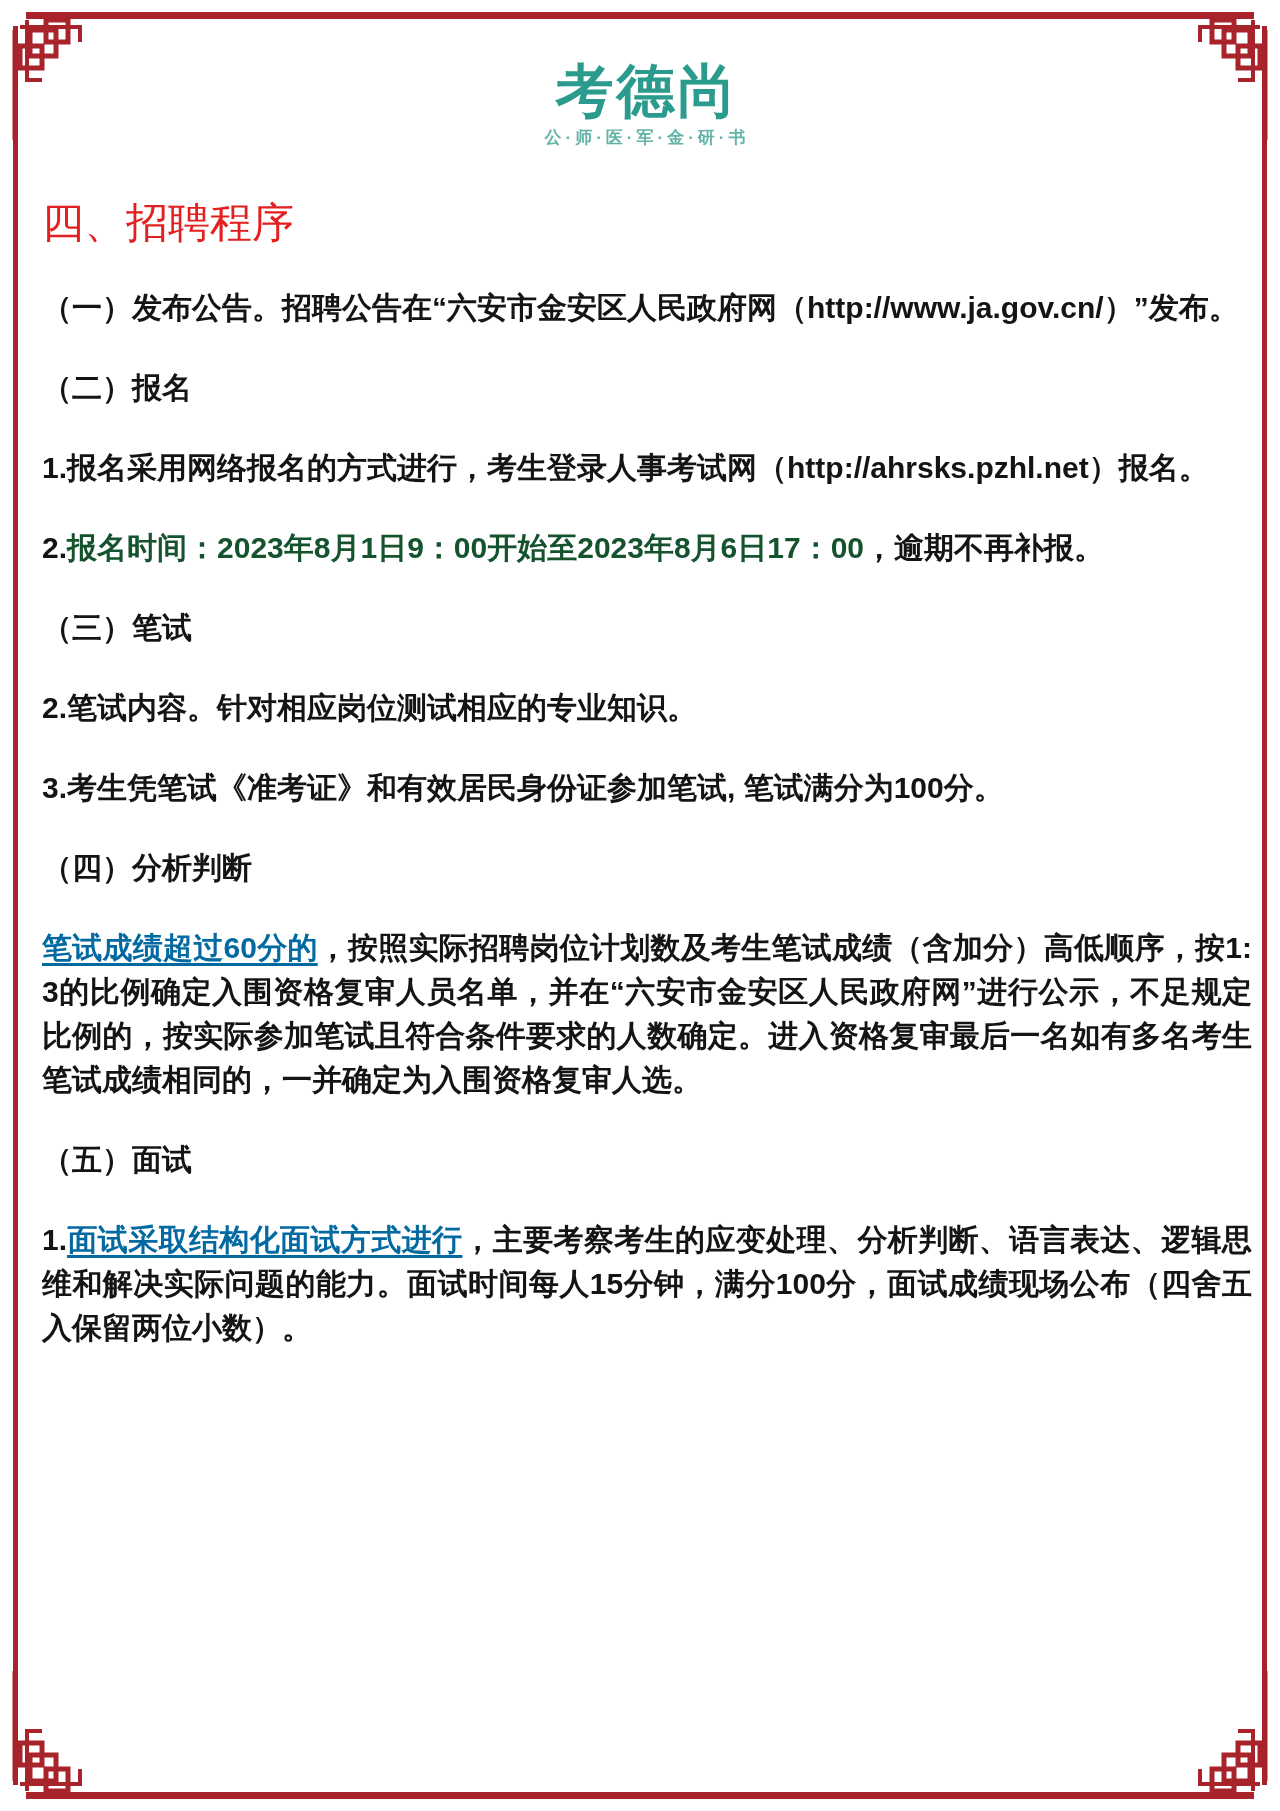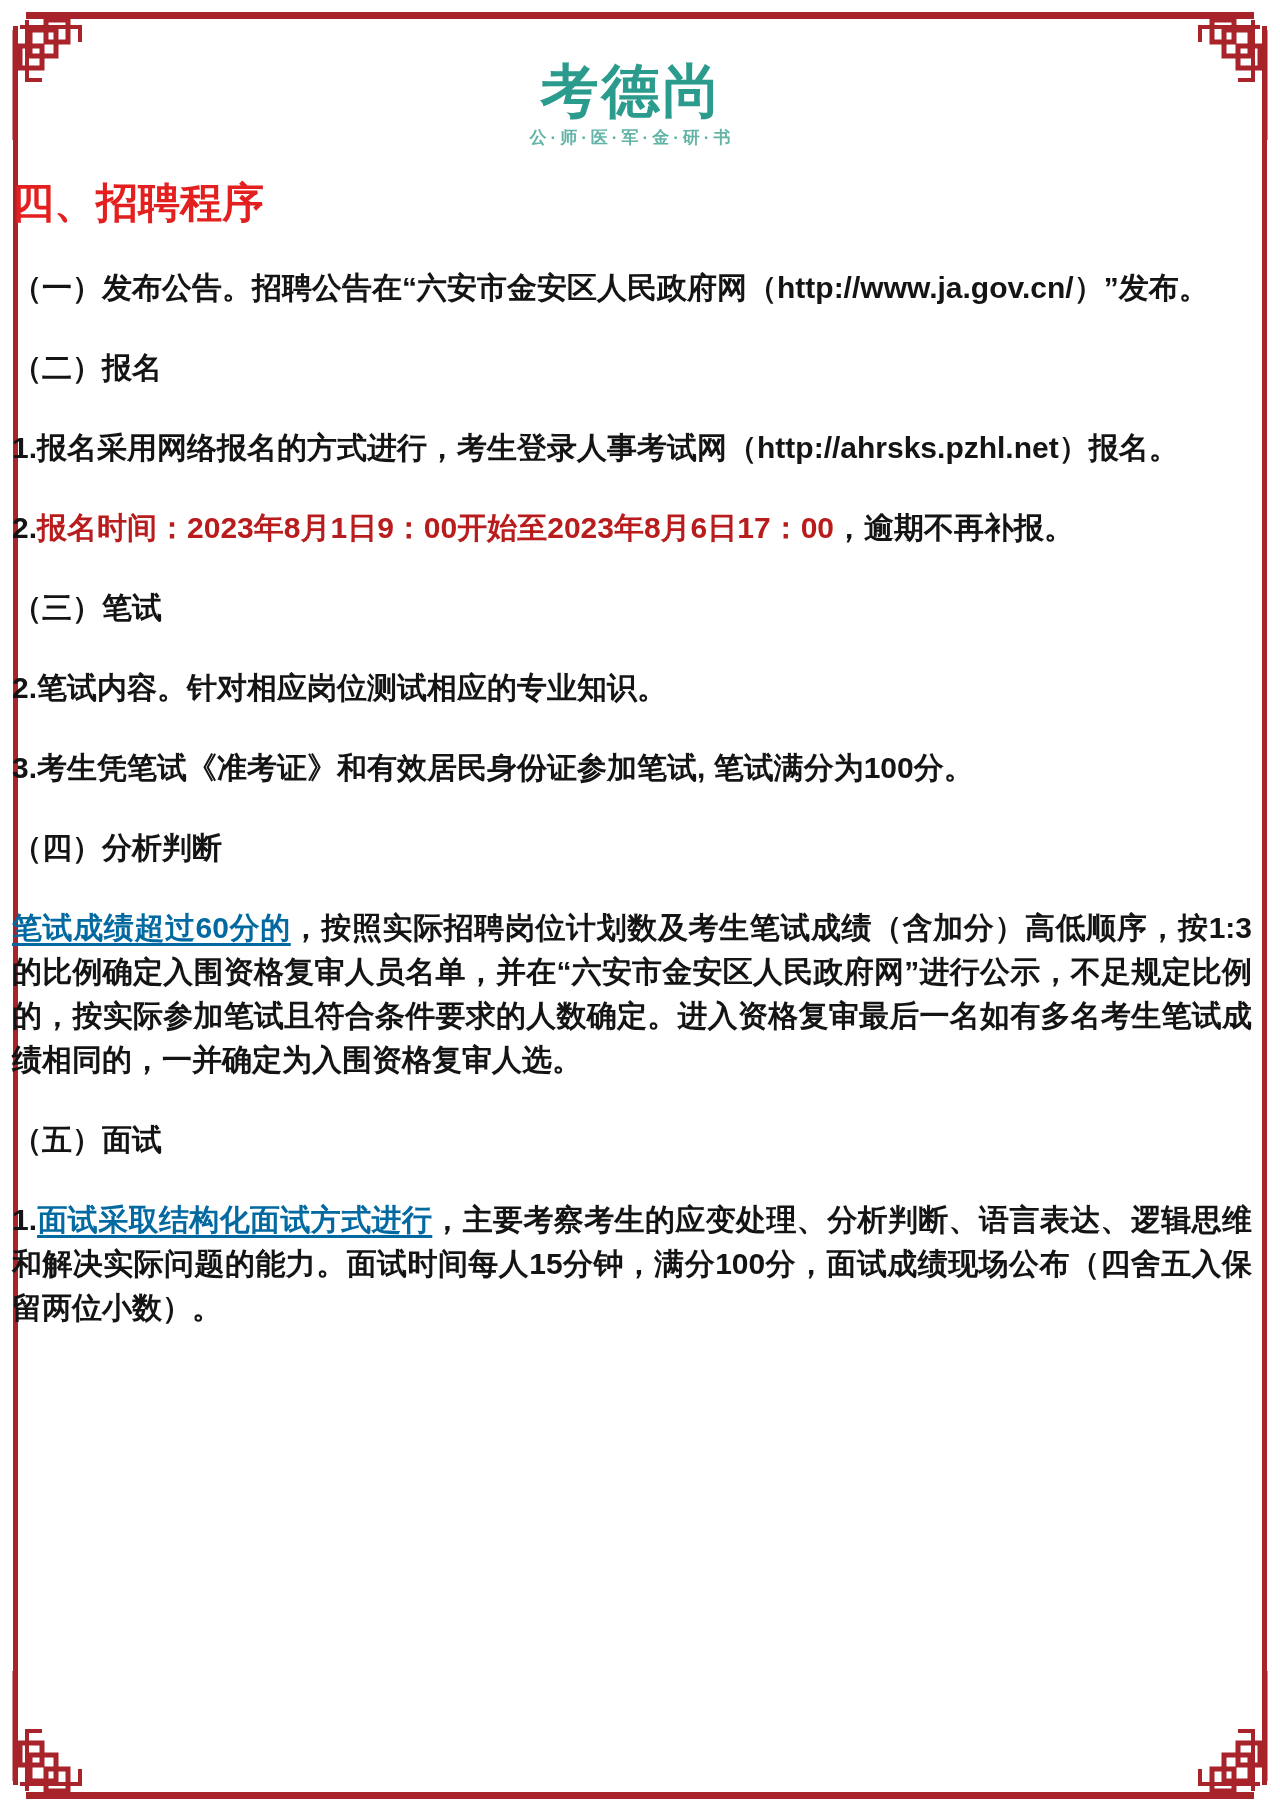--- a/index.html
+++ b/index.html
@@ -18,55 +18,55 @@
   .frame-bottom{bottom:12px;left:26px;right:26px;height:7px;}
   .frame-left{left:13px;top:26px;bottom:26px;width:5px;}
   .frame-right{right:13px;top:26px;bottom:26px;width:5px;}
   .corner{position:absolute;width:140px;height:140px;}
   .corner svg{display:block;width:140px;height:140px;}
   .corner-tl{top:0;left:0;}
   .corner-tr{top:0;right:0;transform:scaleX(-1);}
   .corner-bl{bottom:0;left:0;transform:scaleY(-1);}
   .corner-br{bottom:0;right:0;transform:scale(-1,-1);}
   
-  .content{position:relative;padding:56px 28px 0 12px;}
+  .content{position:relative;padding:56px 28px 0 42px;}
   .logo{text-align:center;}
   .logo-title{
     font-size:58px;
     font-weight:700;
     letter-spacing:3px;
     color:#2a9b8c;
     line-height:1.2;
   }
   .logo-subtitle{
     font-size:17px;
     font-weight:700;
     letter-spacing:4px;
     color:#63b4a7;
     line-height:1.4;
   }
   .section-heading{
-    margin-top:28px;
+    margin-top:48px;
     font-size:42px;
-    font-weight:700;
+    font-weight:400;
     color:#e3201f;
     line-height:1.25;
   }
   .paragraphs{margin-top:0;}
   .para{
     margin:36px 0;
     font-size:30px;
     font-weight:700;
     line-height:44px;
     color:#141414;
     text-align:justify;
     word-break:break-all;
   }
   .seg-normal{color:#141414;}
-  .seg-red{color:#b91c1c;}
+  .seg-red{color:#14532d;}
   .seg-blue{color:#2121c8;}
   .seg-blue-underline{
     color:#0369a1;
     text-decoration:underline;
     text-decoration-thickness:3px;
     text-underline-offset:5px;
   }
 </style>
 </head>
 <body>

